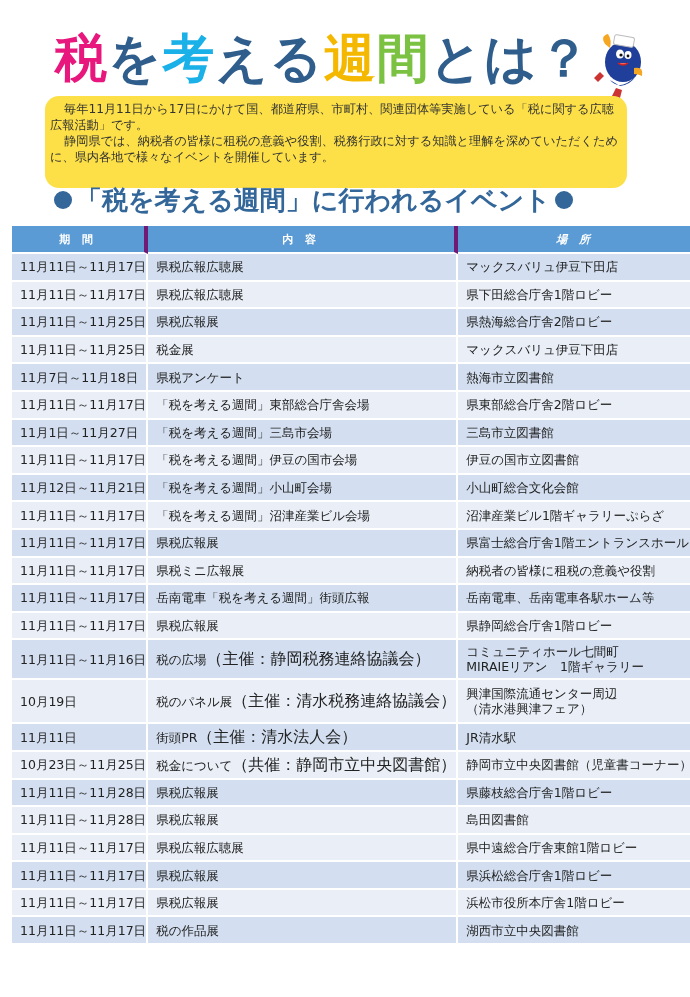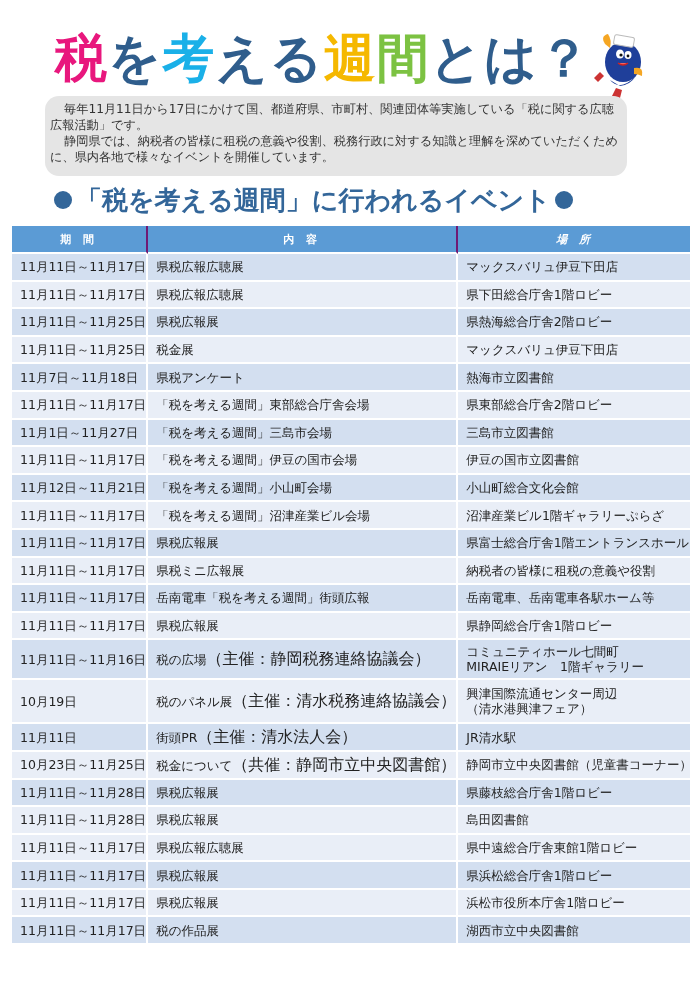--- a/index.html
+++ b/index.html
@@ -1,28 +1,28 @@
 <!DOCTYPE html>
 <html><head>
 <meta charset="utf-8">
 <style>
   html, body { margin: 0; padding: 0; background: #ffffff; }
   body { width: 690px; height: 997px; position: relative; overflow: hidden; font-family: "DejaVu Sans", sans-serif; color: #333; }
   .title { position: absolute; left: 0; top: 22px; width: 690px; height: 72px; text-align: center; }
   .title-text { position: absolute; left: 55px; top: 6px; font-size: 52px; font-weight: bold; letter-spacing: 1px; line-height: 60px; white-space: nowrap; font-family: "DejaVu Sans", sans-serif; }
   .title-text span { display: inline-block; }
   .mascot { position: absolute; left: 590px; top: 8px; width: 62px; height: 70px; }
-  .intro { position: absolute; left: 45px; top: 96px; width: 582px; height: 80px; background: #e5e5e5; border-radius: 14px; padding: 0; box-sizing: border-box; }
+  .intro { position: absolute; left: 45px; top: 96px; width: 582px; height: 92px; background: #fde047; border-radius: 14px; padding: 0; box-sizing: border-box; }
   .intro p { margin: 0; font-size: 12.2px; line-height: 16px; color: #333; position: absolute; left: 5px; width: 575px; }
   .intro .p1 { top: 5px; text-indent: 14px; }
   .intro .p2 { top: 37px; text-indent: 14px; }
   .subtitle { position: absolute; left: 50px; top: 180px; width: 600px; height: 40px; font-size: 26px; font-weight: bold; color: #336699; white-space: nowrap; line-height: 40px; letter-spacing: 0px; }
   .subtitle .dot { display: inline-block; width: 18px; height: 18px; border-radius: 50%; background: #336699; vertical-align: middle; margin: 0 4px; position: relative; top: -2px; }
   table.events { position: absolute; left: 12px; top: 226px; width: 670px; border-collapse: separate; border-spacing: 0; font-size: 12.5px; }
-  table.events th { background: #5b9bd5; color: #ffffff; font-weight: bold; font-size: 11px; height: 26px; text-align: center; letter-spacing: 4px; border-right: 2px solid #701a75; border-bottom: 2px solid #ffffff; padding: 0; }
+  table.events th { background: #5b9bd5; color: #ffffff; font-weight: bold; font-size: 11px; height: 26px; text-align: center; letter-spacing: 4px; border-right: 4px solid #701a75; border-bottom: 2px solid #ffffff; padding: 0; }
   table.events th:last-child { border-right: none; }
   table.events td { padding: 0 0 0 8px; border-right: 2px solid #ffffff; border-bottom: 2px solid #ffffff; height: 25.6px; color: #222; white-space: nowrap; line-height: 15px; }
   table.events td:last-child { border-right: none; }
   table.events tr.odd td { background: #d3dff0; }
   table.events tr.even td { background: #e9eef7; }
   table.events tr.tall td { height: 38px; }
   table.events tr.tall2 td { height: 42px; }
   .col1 { width: 151px; }
   .col2 { width: 263px; }
   .col3 { width: 256px; font-style: italic; }

